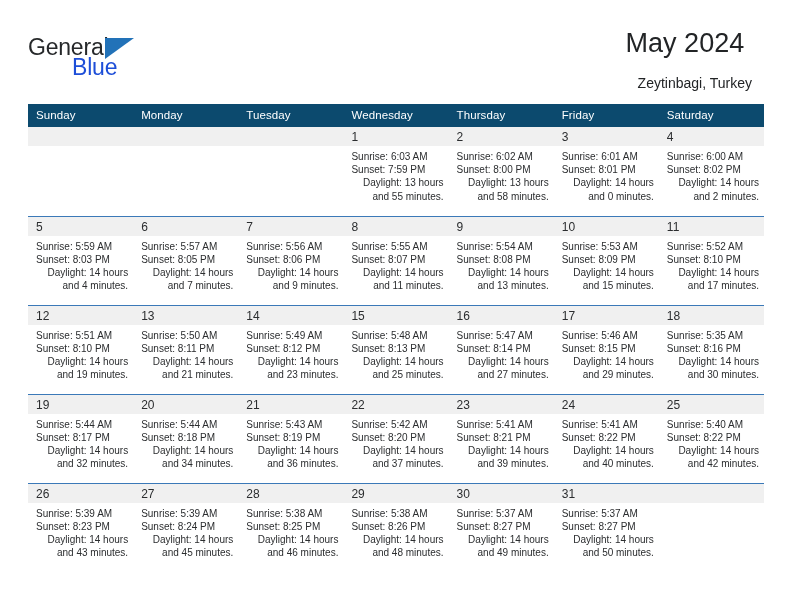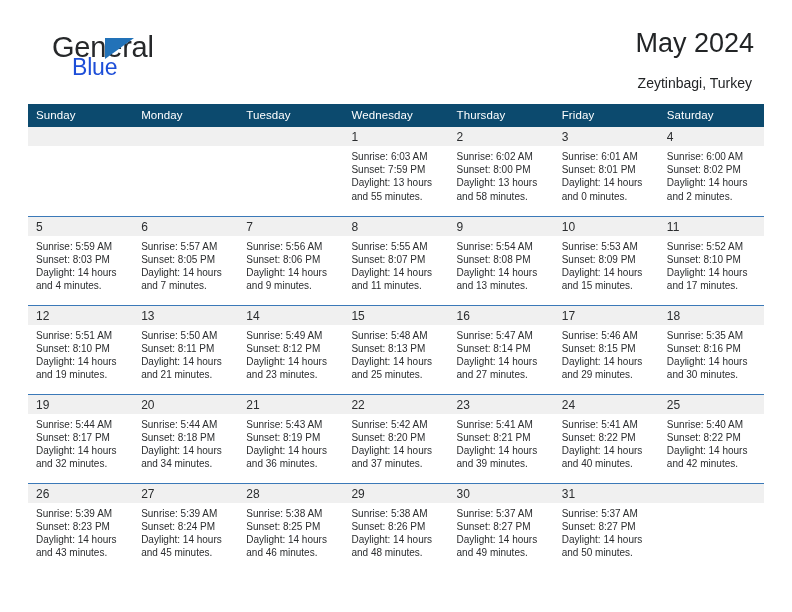--- a/index.html
+++ b/index.html
@@ -29,25 +29,24 @@
   .logo {
     position: absolute;
     left: 0;
     top: 8px;
     width: 200px;
     height: 52px;
   }
   .logo-general {
     position: absolute;
     left: 0; top: 0;
-    font-size: 29px;
+    font-size: 23px;
     color: #26282a;
     letter-spacing: -0.2px;
     line-height: 26px;
-    margin-left: 24px;
   }
   .logo-blue {
     position: absolute;
     left: 44px; top: 20px;
     font-size: 23px;
     color: #1d4ed8;
     letter-spacing: -0.2px;
     line-height: 26px;
   }
   .logo-tri {
@@ -55,21 +54,21 @@
     left: 77px; top: 4px;
     width: 0; height: 0;
     border-left: 29px solid #2272b8;
     border-bottom: 21px solid transparent;
   }
 
   .title-block {
     position: absolute;
     right: 0;
     top: 0;
-    text-align: center;
+    text-align: left;
   }
   .cal-title {
     font-size: 27px;
     color: #222426;
     line-height: 34px;
     font-weight: normal;
     margin: 0;
     white-space: nowrap;
   }
   .cal-subtitle {
@@ -125,21 +124,21 @@
     color: #2b2d2f;
     line-height: 18px;
   }
   .daybody {
     padding: 4px 5px 0 8px;
     font-size: 10px;
     line-height: 13.2px;
     color: #2b2d2f;
   }
   .daybody div { white-space: nowrap; }
-  .daybody .wrapline { white-space: normal; }
+  .daybody .wrapline { white-space: normal; text-align: right; }
   td.empty .daybody { visibility: hidden; }
 </style>
 </head>
 <body>
 
 <div class="page">
 
   <div class="top-bar">
 
     <div class="logo">

